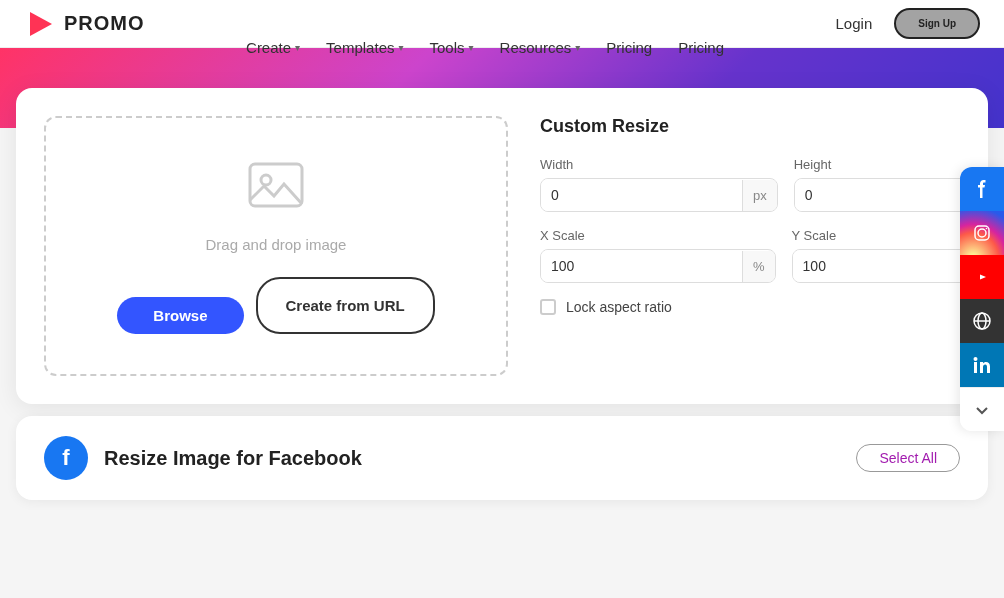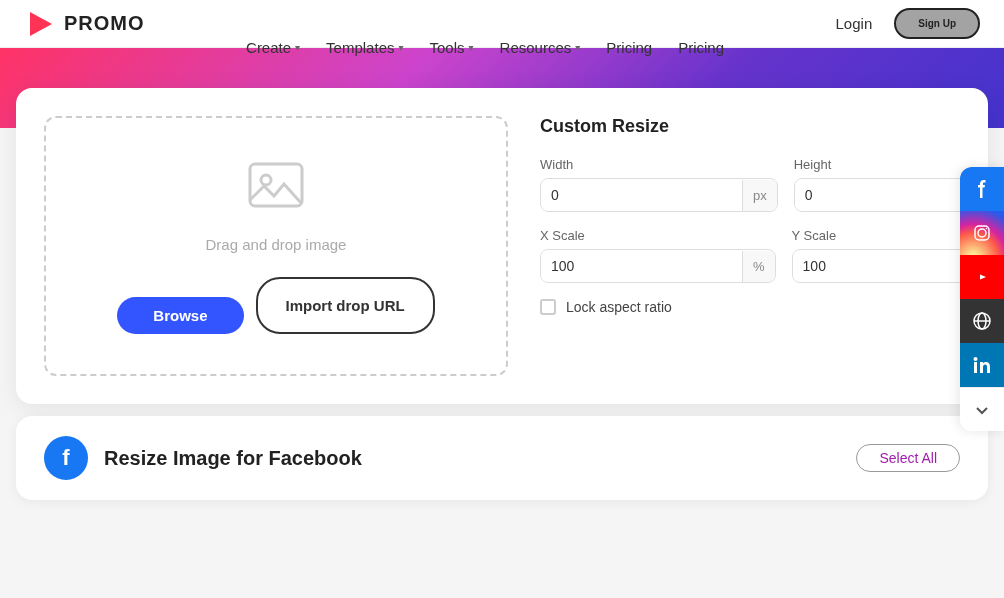--- a/index.html
+++ b/index.html
@@ -188,21 +188,21 @@
       <div class="upload-icon">
         <svg width="60" height="54" viewBox="0 0 60 54" fill="none">
           <rect x="4" y="6" width="52" height="42" rx="5" stroke="#ccc" stroke-width="3" fill="none"></rect>
           <circle cx="20" cy="22" r="5" stroke="#ccc" stroke-width="3" fill="none"></circle>
           <polyline points="4,42 18,28 28,38 38,26 56,46" stroke="#ccc" stroke-width="3" fill="none"></polyline>
         </svg>
       </div>
       <span class="upload-text">Drag and drop image</span>
       <div class="upload-buttons">
         <button class="btn-browse">Browse</button>
-        <button class="btn-import">Import drop URL</button>
+        <button class="btn-import">Create from URL</button>
       </div>
     </div>
 
     <div class="resize-panel">
       <div class="resize-title">Custom Resize</div>
 
       <div class="resize-row">
         <div class="resize-field">
           <div class="resize-label">Width</div>
           <div class="resize-input-wrap">

